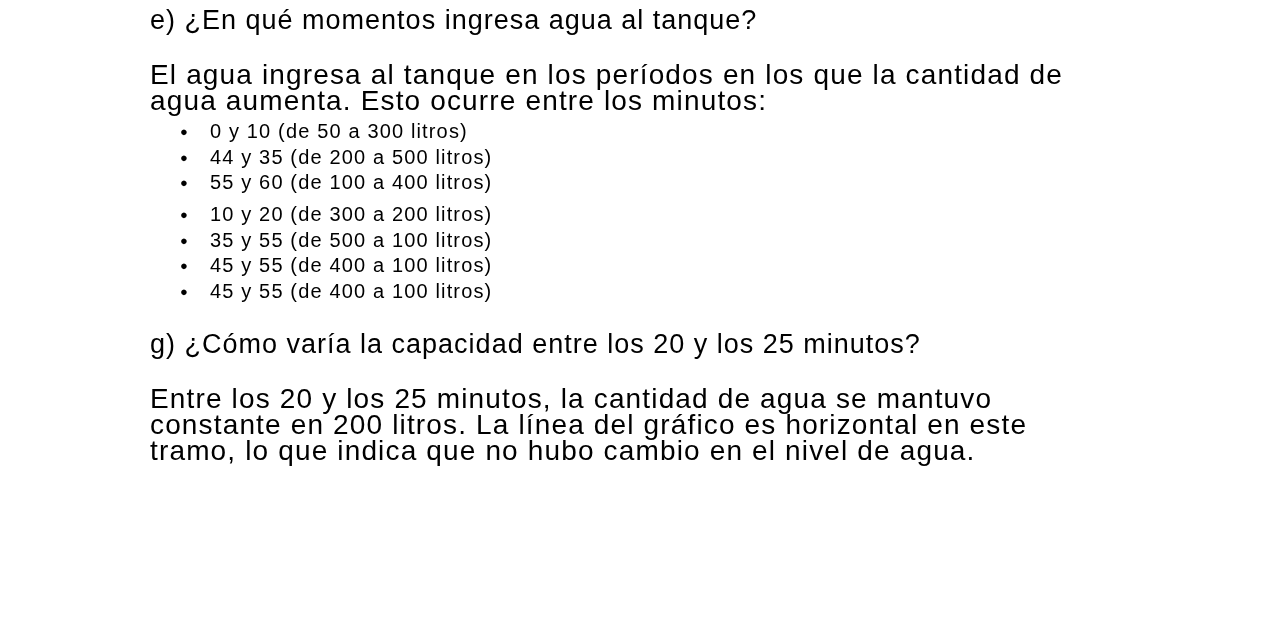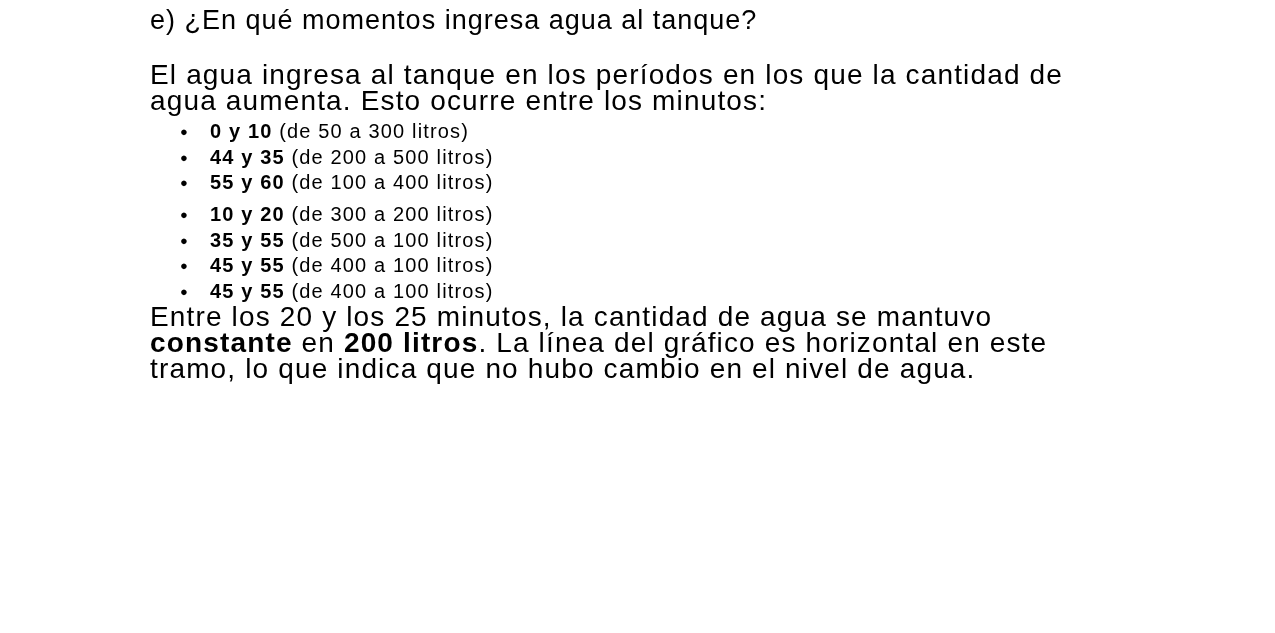--- a/index.html
+++ b/index.html
@@ -48,21 +48,21 @@
   }
   .bullet {
     position: absolute;
     left: 30px;
     top: 0;
     font-size: 13px;
     line-height: 25.6px;
     letter-spacing: 0;
   }
   .b {
-    font-weight: bold;
+    font-weight: normal;
   }
 </style>
 </head>
 <body>
 
 <div class="page">
 
   <section>
     <h2 class="heading">e) ¿En qué momentos ingresa agua al tanque?</h2>
     <p class="para"><span>El agua ingresa al tanque en los períodos en los que la cantidad de agua aumenta. Esto ocurre entre los minutos:</span></p>
@@ -76,16 +76,17 @@
   <section>
     <ul class="list">
       <li class="item"><span class="bullet">●</span><span class="b">10 y 20</span><span> (de 300 a 200 litros)</span></li>
       <li class="item"><span class="bullet">●</span><span class="b">35 y 55</span><span> (de 500 a 100 litros)</span></li>
       <li class="item"><span class="bullet">●</span><span class="b">45 y 55</span><span> (de 400 a 100 litros)</span></li>
       <li class="item"><span class="bullet">●</span><span class="b">45 y 55</span><span> (de 400 a 100 litros)</span></li>
     </ul>
   </section>
 
   <section>
+    <h2 class="heading">g) ¿Cómo varía la capacidad entre los 20 y los 25 minutos?</h2>
     <p class="para"><span>Entre los 20 y los 25 minutos, la cantidad de agua se mantuvo </span><span class="b">constante</span><span> en </span><span class="b">200 litros</span><span>. La línea del gráfico es horizontal en este tramo, lo que indica que no hubo cambio en el nivel de agua.</span></p>
   </section>
 
 </div>
 
 </body></html>

